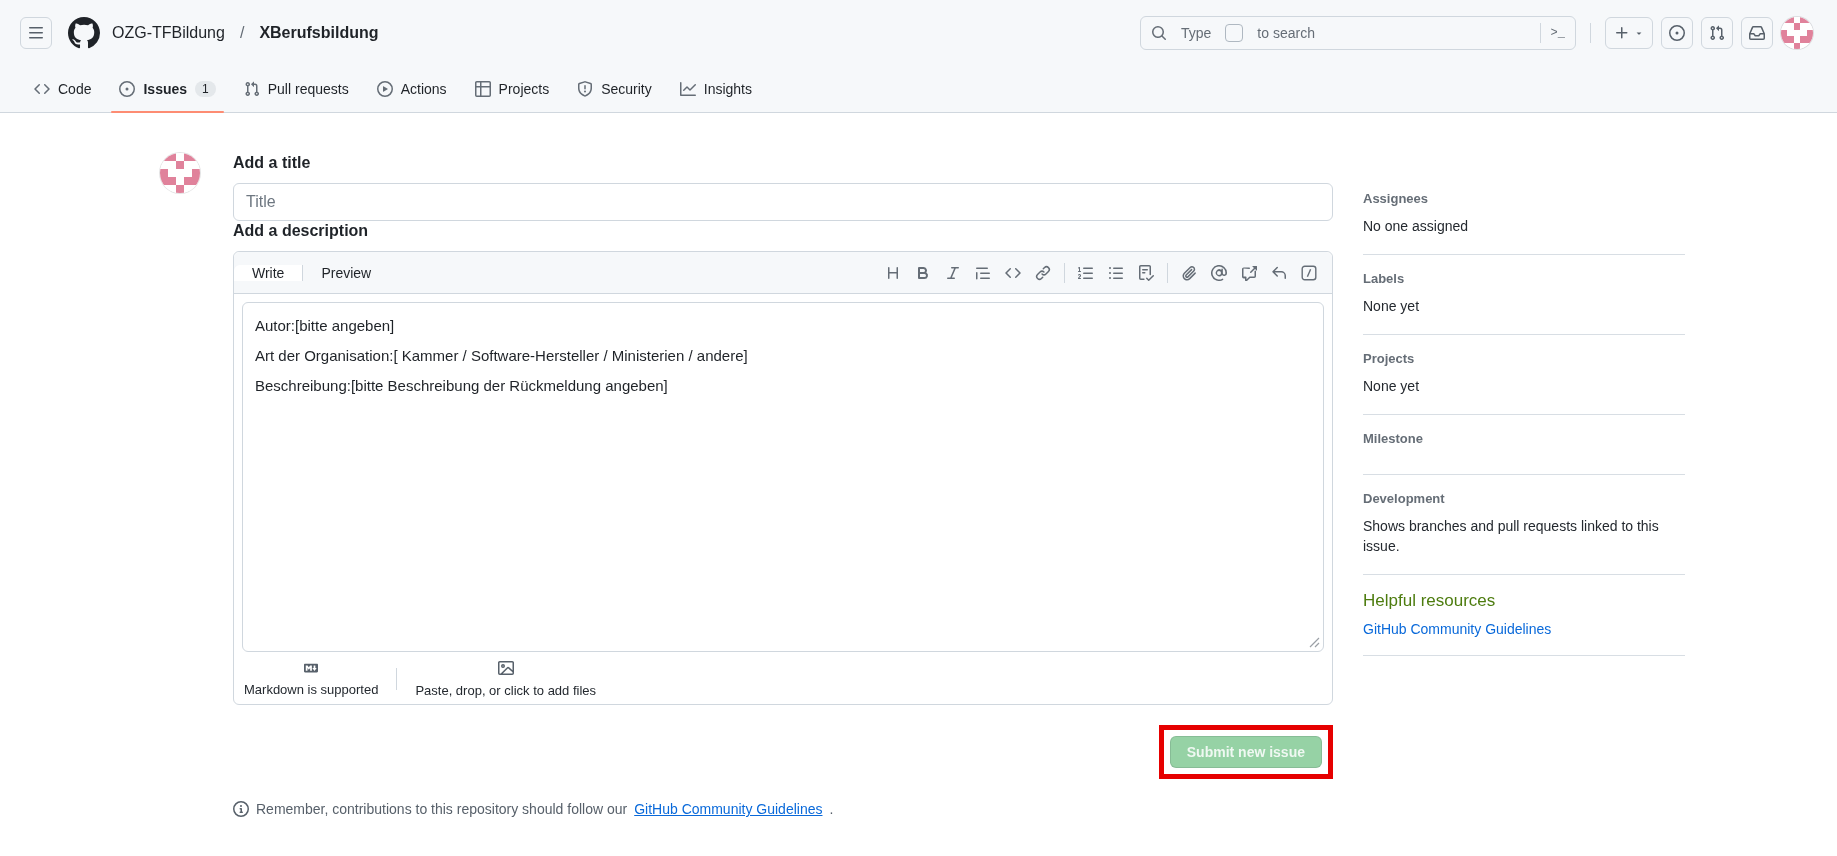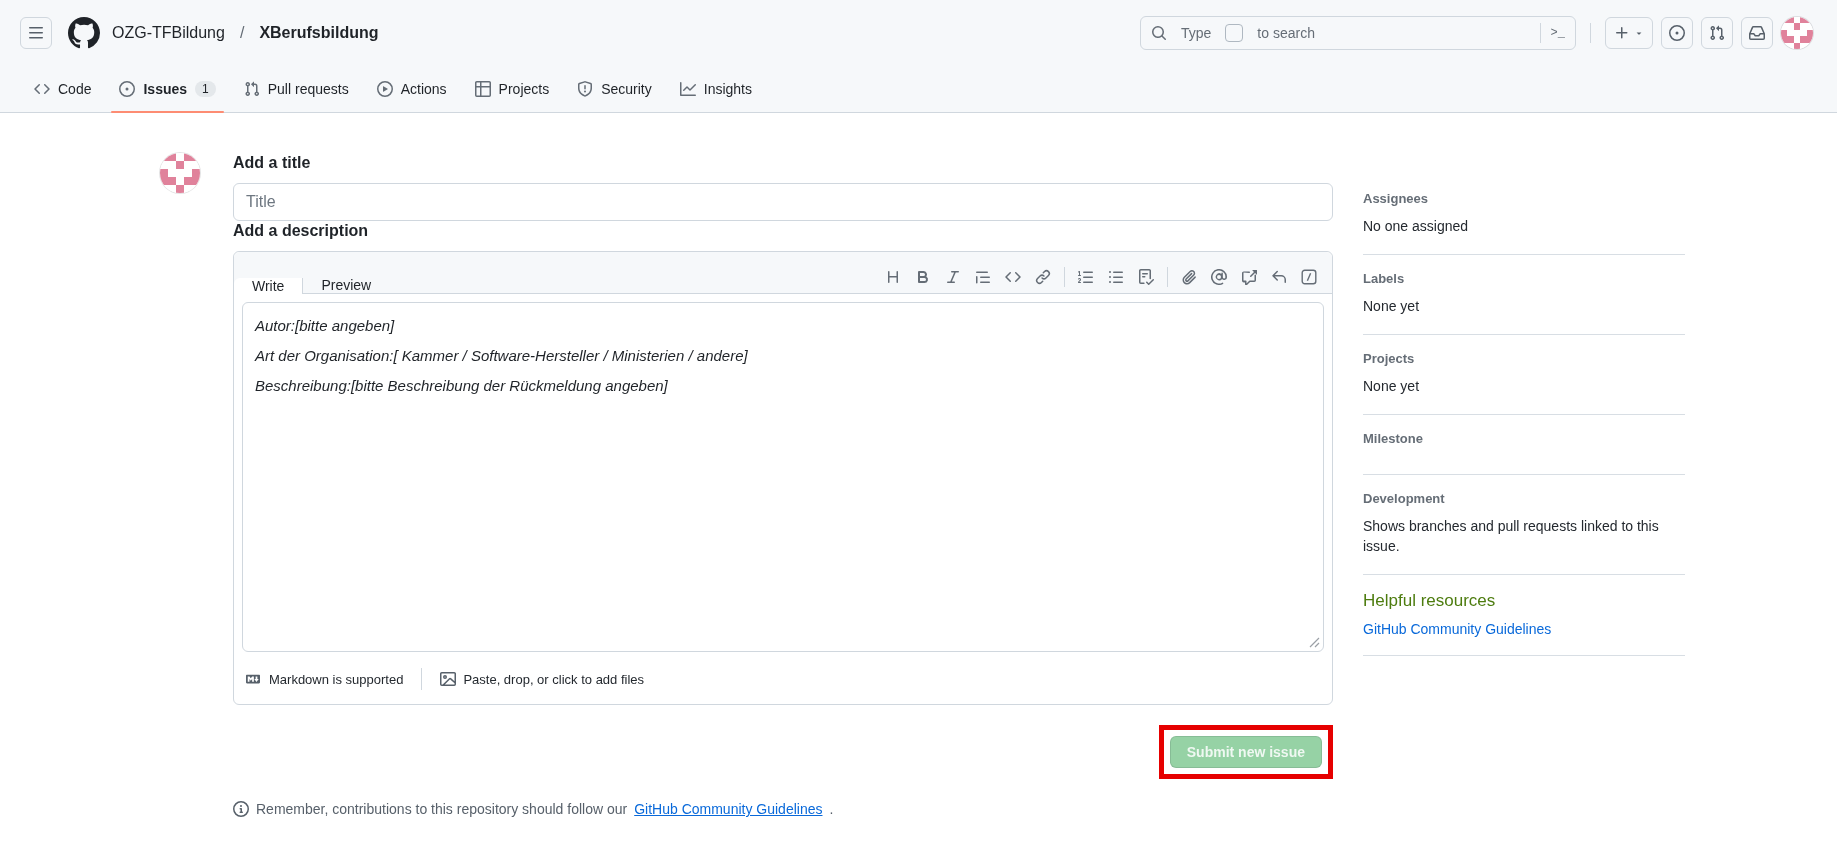--- a/index.html
+++ b/index.html
@@ -55,32 +55,32 @@
   .avatar-col{flex:none;width:40px;}
   .form-col{flex:1 1 auto;max-width:1100px;margin-left:33px;min-width:0;}
   .sidebar{flex:none;width:322px;margin-left:30px;padding-top:38px;}
   h2.sec{font-size:16px;font-weight:700;margin:0;line-height:20px;}
   .title-input{display:block;width:100%;height:38px;margin-top:10px;border:1px solid var(--border);border-radius:6px;
     padding:0 12px;font-size:16px;font-family:inherit;color:var(--fg);background:#fff;outline:none;}
   .title-input::placeholder{color:#6e7781;}
   .desc-head{margin-top:26px;}
   
   .editor{margin-top:10px;border:1px solid var(--border);border-radius:6px;background:#fff;}
-  .editor-head{display:flex;align-items:flex-end;height:42px;background:var(--chrome-bg);
+  .editor-head{display:flex;align-items:center;height:42px;background:var(--chrome-bg);
     border-bottom:1px solid var(--border);border-radius:6px 6px 0 0;}
   .wtab{display:flex;align-items:center;padding:0 18px;font-size:14px;}
   .wtab.active{background:#fff;border-right:1px solid var(--border);border-top-left-radius:6px;margin-bottom:-1px;}
   .toolbar{margin-left:auto;display:flex;align-items:center;padding-right:8px;}
   .tb-btn{width:30px;height:32px;display:flex;align-items:center;justify-content:center;color:var(--muted);cursor:pointer;}
   .editor-body{position:relative;padding:8px;}
   .md-textarea{display:block;width:100%;height:350px;resize:none;border:1px solid var(--border);border-radius:6px;
-    padding:8px 12px;font-family:"Liberation Sans",sans-serif;font-size:15px;line-height:30px;color:var(--fg);outline:none;font-style:italic;}
+    padding:8px 12px;font-family:"Liberation Sans",sans-serif;font-size:15px;line-height:30px;color:var(--fg);outline:none;}
   .grip{position:absolute;right:12px;bottom:12px;color:#9ba0a6;cursor:nwse-resize;}
   .editor-foot{display:flex;align-items:center;height:44px;padding:0 10px 6px 10px;font-size:13px;color:#24292f;}
-  .foot-item{display:flex;align-items:center;gap:7px;cursor:pointer;}
+  .foot-item{display:flex;align-items:center;gap:7px;cursor:pointer;flex-direction:column;}
   .foot-item .icon{color:#57606a;}
   .foot-div{width:1px;height:22px;background:var(--border);margin:0 18px;}
   
   .submit-row{display:flex;justify-content:flex-end;margin-top:20px;}
   .hl-box{border:5px solid var(--highlight-red);padding:6px;display:inline-block;}
   .submit-btn{background:var(--submit-green);color:rgba(255,255,255,.85);border:1px solid rgba(31,35,40,.12);
     border-radius:6px;font-size:14px;font-weight:700;font-family:inherit;padding:7px 16px;cursor:not-allowed;}
   
   .note{display:flex;align-items:center;gap:7px;margin-top:22px;color:#57606a;font-size:14px;}
   .note a{color:var(--link-blue);text-decoration:underline;cursor:pointer;}

